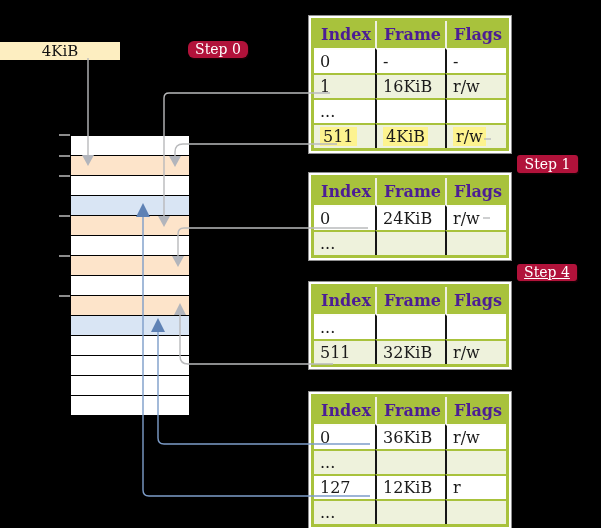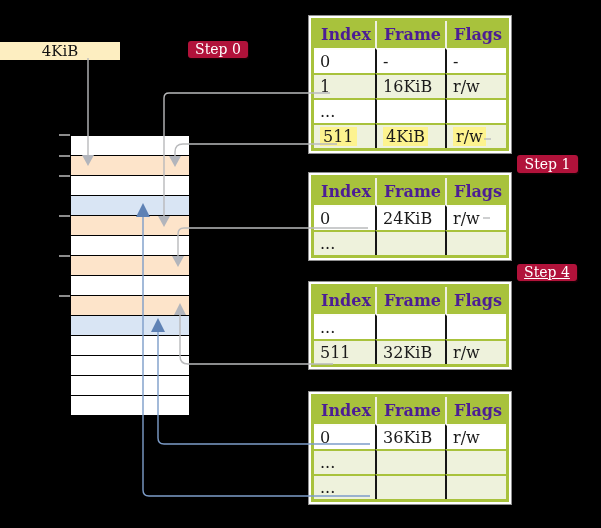--- a/index.html
+++ b/index.html
@@ -12,21 +12,21 @@
     position:absolute;left:0;top:42px;width:120px;height:18px;
     background:var(--frame-box-wheat);color:#111;
     font-size:15px;line-height:18px;text-align:center;
   }
   
   .badge{
     position:absolute;background:var(--badge-red);color:#fff;
     border-radius:3px;text-align:center;font-size:14px;
     box-shadow:1px 1.5px 0 rgba(40,0,8,.6);
   }
-  #badge-step0 {left:188px;top:41px;width:60px;height:17px;line-height:17px;}
+  #badge-step0 {left:188px;top:41px;width:60px;height:17px;line-height:17px;border-radius:6px;}
   #badge-steps12{left:510px;top:20px;width:88px;height:18px;line-height:18px;}
   #badge-step3 {left:517px;top:155px;width:61px;height:18px;line-height:18px;}
   #badge-step4 {left:517px;top:264px;width:60px;height:17px;line-height:17px;text-decoration:underline;}
   
   #memory-column{position:absolute;left:0;top:0;}
   .mem-row{
     position:absolute;left:70px;width:120px;height:21px;
     box-sizing:border-box;border:1px solid #000;
   }
   .mem-white{background:#fff;}
@@ -183,20 +183,25 @@
           <tr class="first">
             <td>0</td>
             <td>36KiB</td>
             <td>r/w</td>
           </tr>
           <tr class="shade ">
             <td>...</td>
             <td></td>
             <td></td>
           </tr>
+          <tr class="">
+            <td>127</td>
+            <td>12KiB</td>
+            <td>r</td>
+          </tr>
           <tr class="shade ">
             <td>...</td>
             <td></td>
             <td></td>
           </tr>
         </tbody>
       </table>
     </div>
 
   <svg id="overlay" width="601" height="528">

